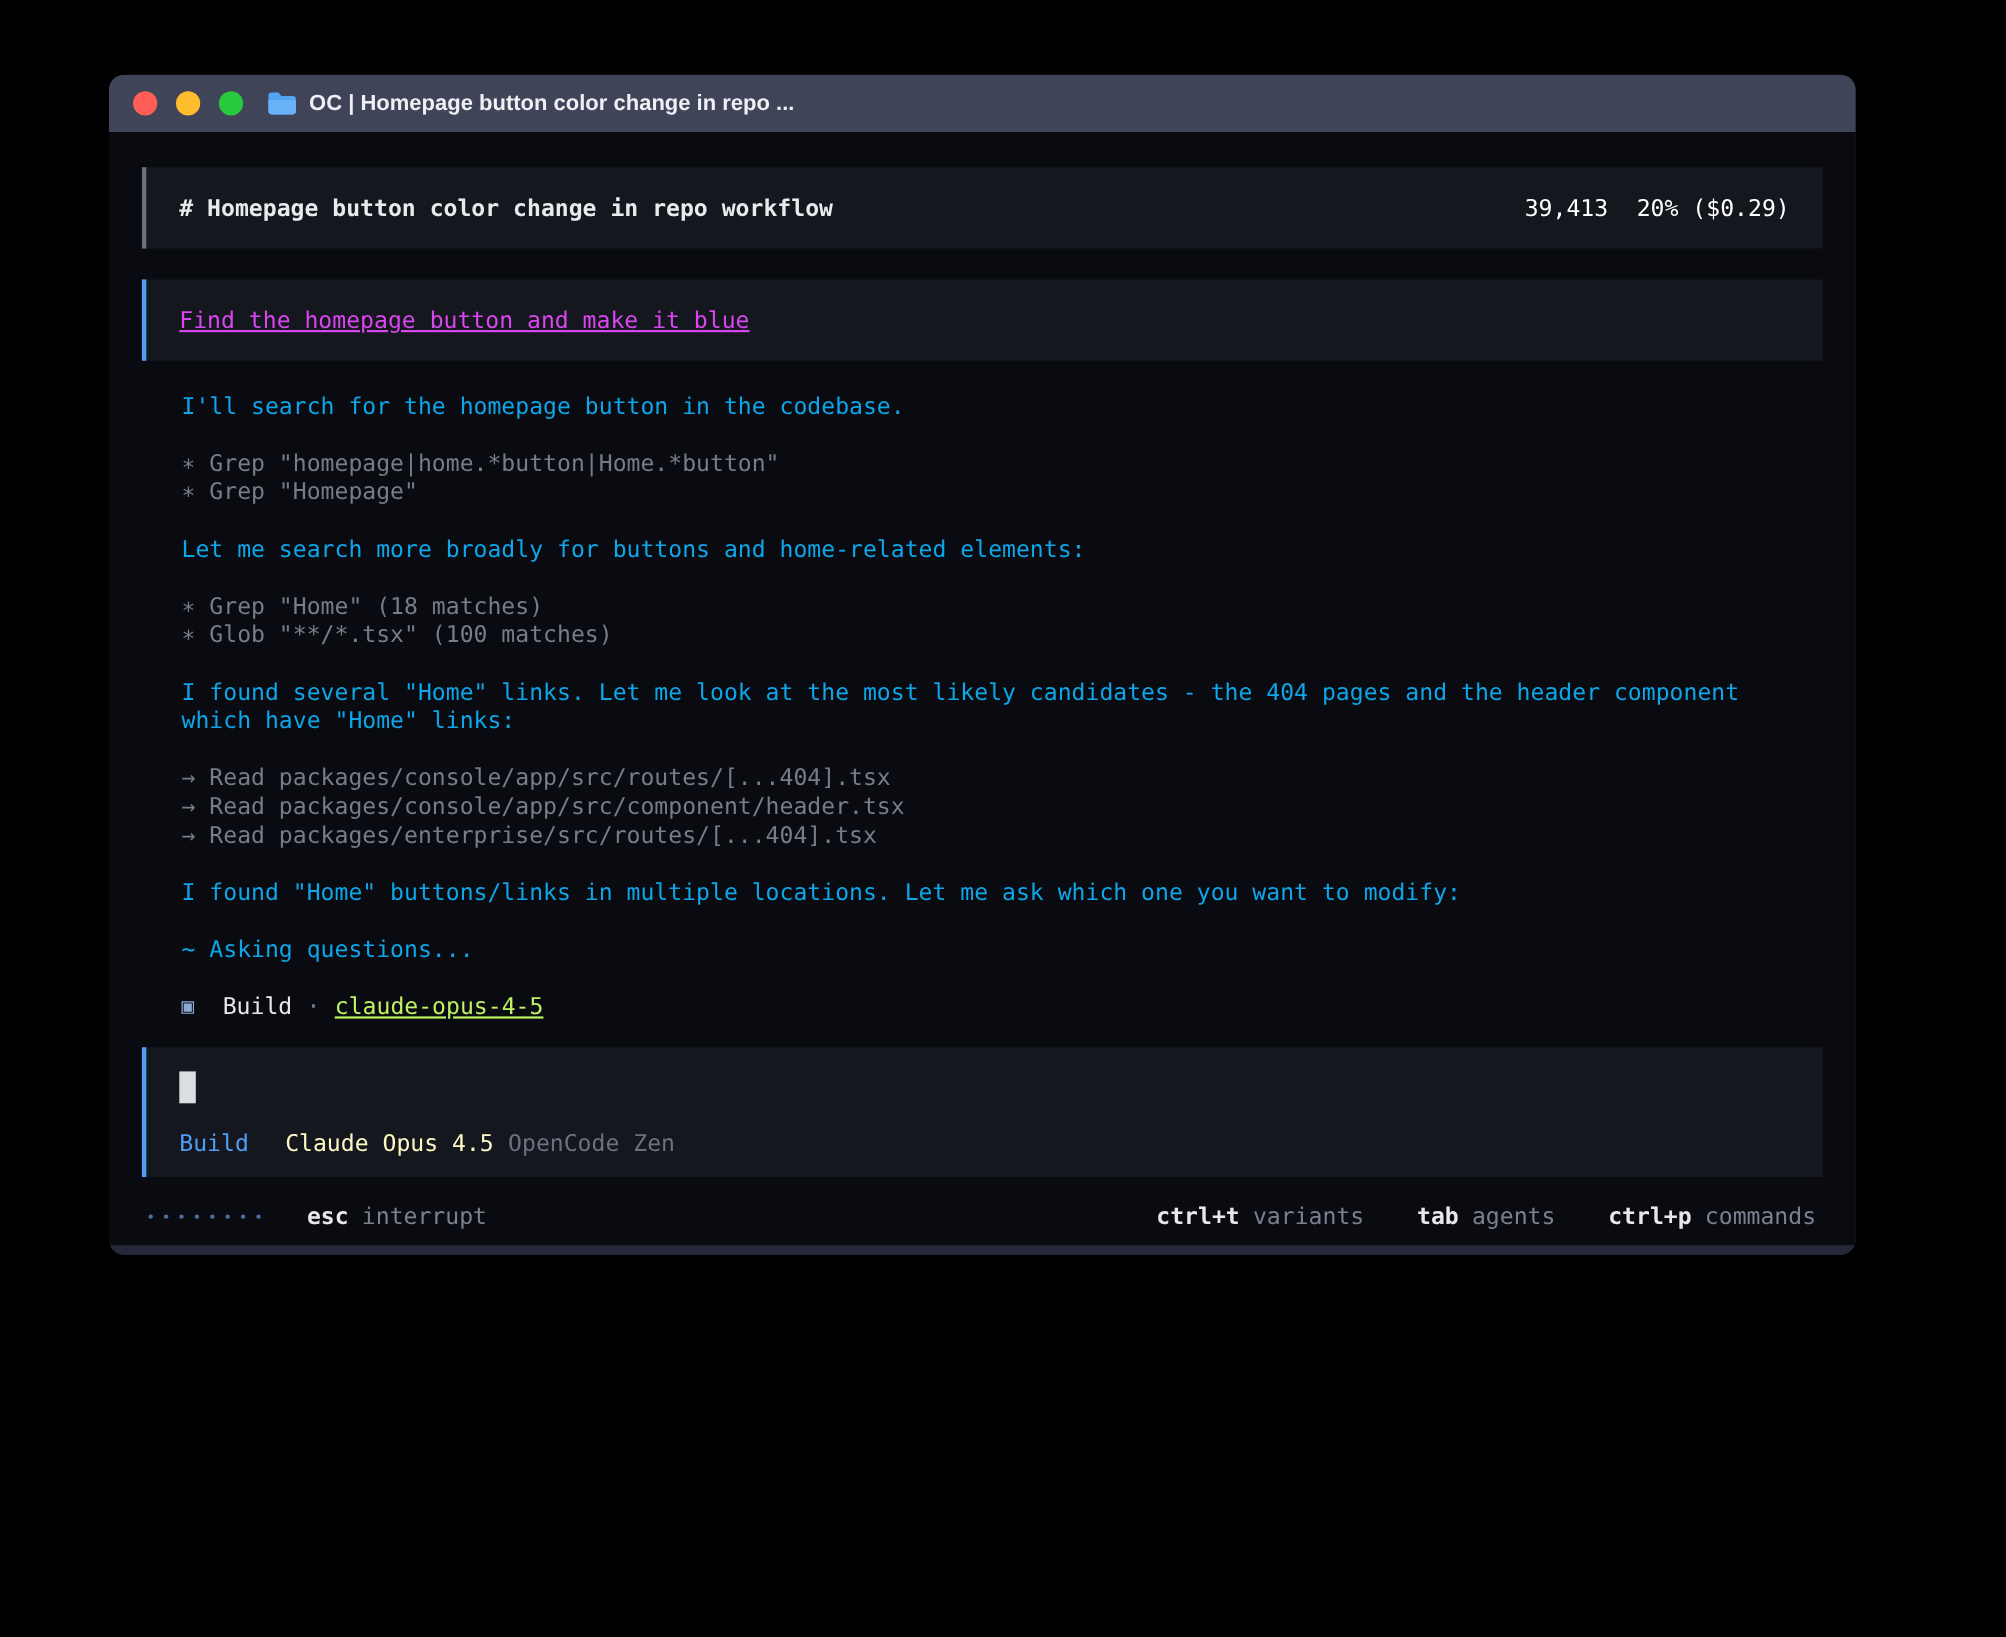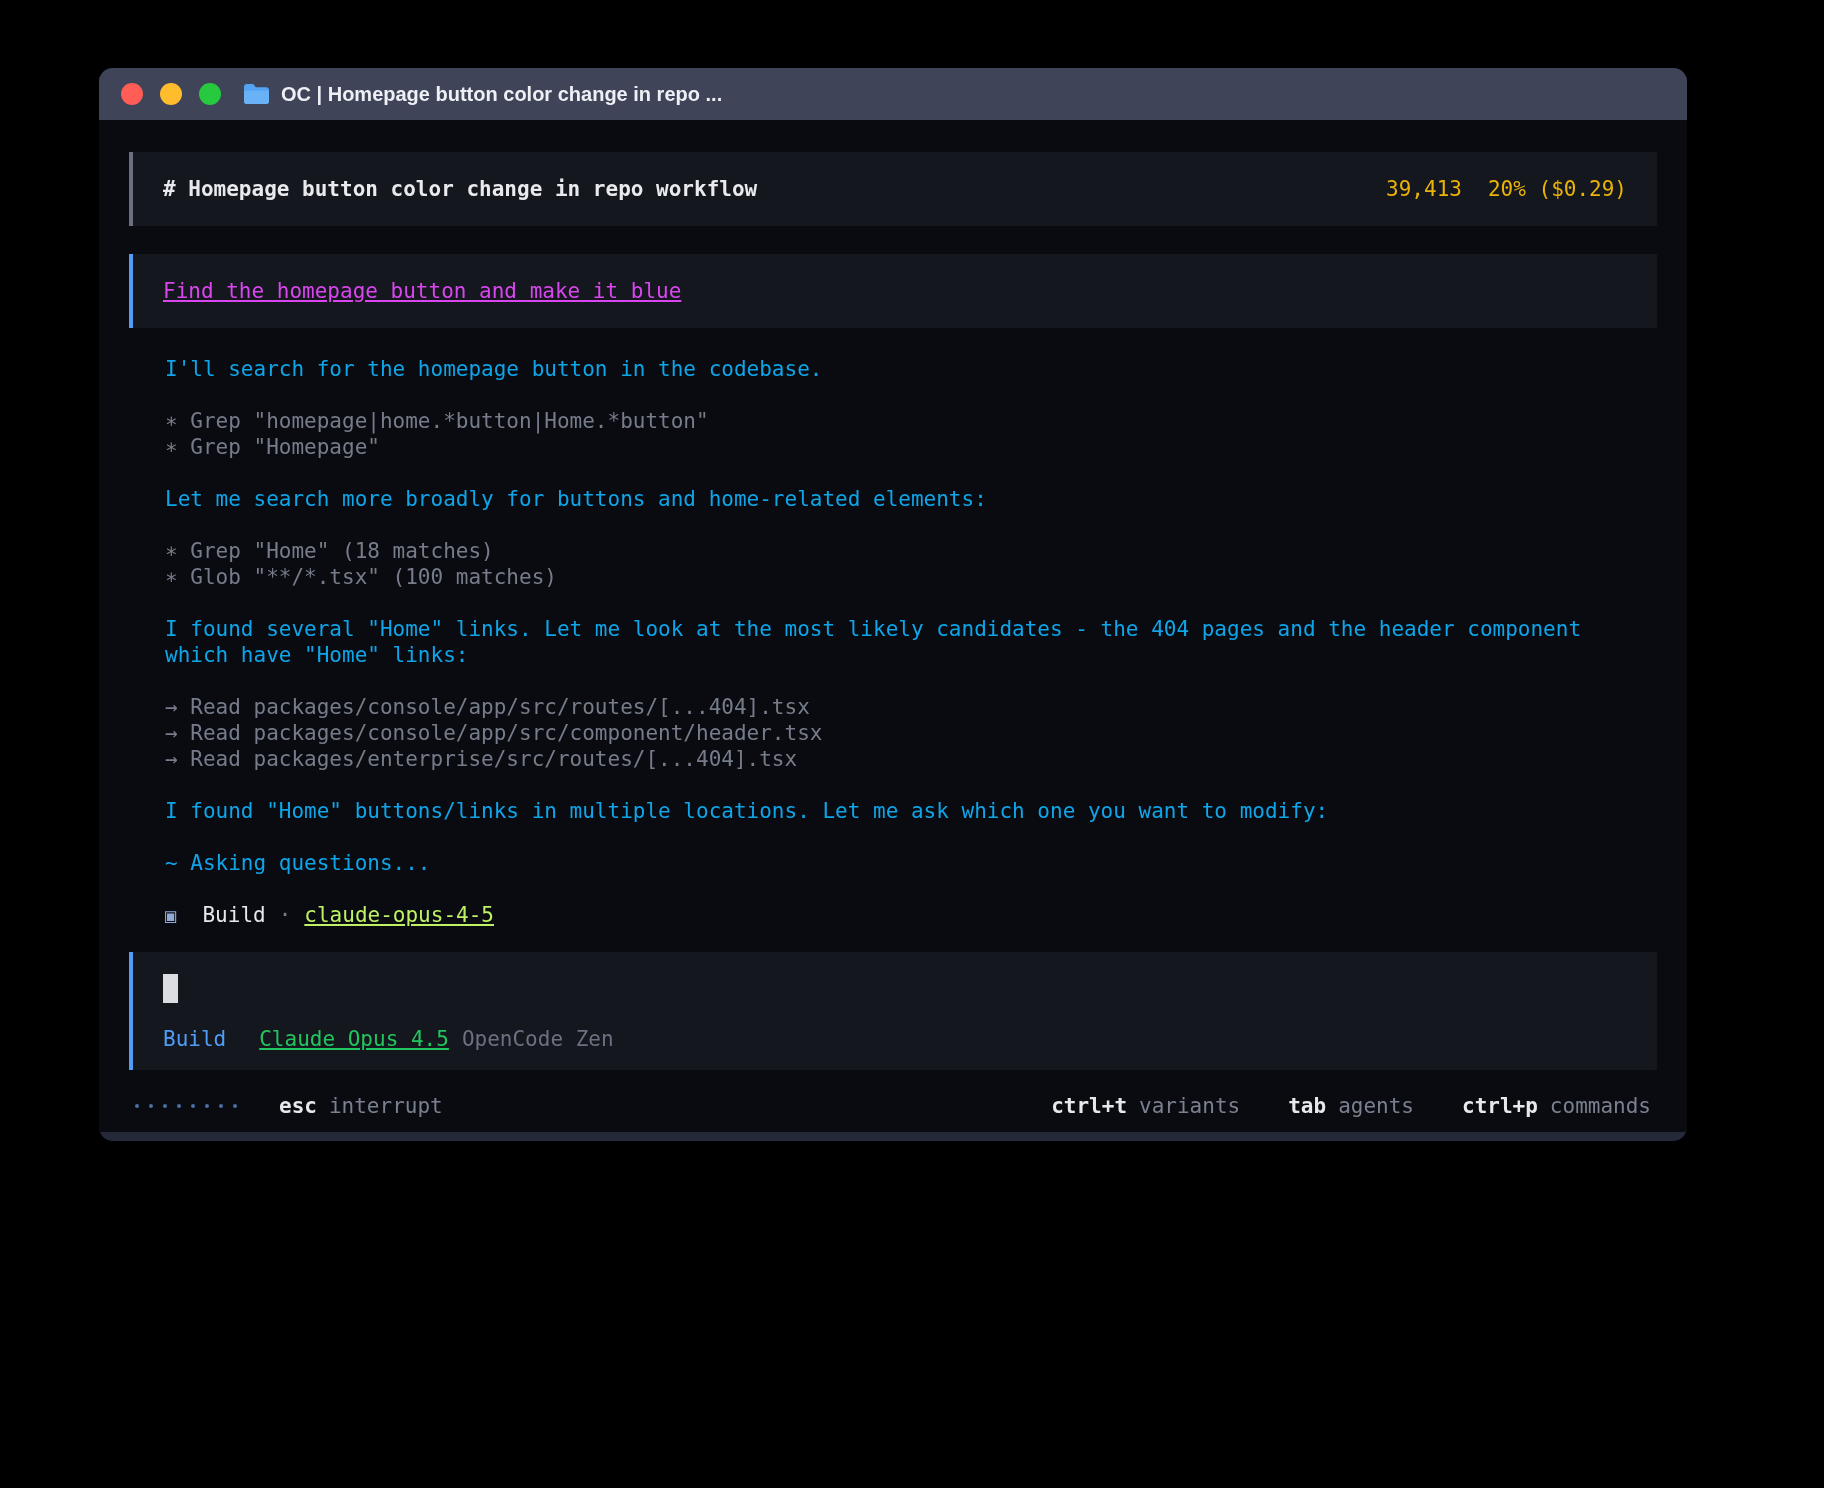--- a/index.html
+++ b/index.html
@@ -31,42 +31,42 @@
   .terminal {
     flex:1 1 auto; background:#0a0b10; margin-bottom:14px;
     padding:32px 30px 12px; display:flex; flex-direction:column;
     color:#e7e8eb; font-size:21px; line-height:26px;
   }
   .block { border-left:4px solid; background:#15171e; padding:24px 30px; }
   .session-header {
     border-color:#6a7080; display:flex; justify-content:space-between; align-items:flex-start;
   }
   .session-title { font-weight:bold; color:#e9eaee; }
-  .session-stats { color:#eab308; display:flex; gap:26px; }
+  .session-stats { color:#ffffff; display:flex; gap:26px; }
   .user-msg { border-color:#4f9df6; margin-top:28px; color:#d946ef;text-decoration:underline; }
   .conversation { padding:0 36px; margin-top:28px; }
   .line { height:26px; white-space:pre; }
   .para { line-height:26px; }
   .gap { height:26px; }
   .txt { color:#0ea5e9; }
   .tool { color:#767c8a; }
   .status-line { height:26px; display:flex; align-items:center; }
   .status-icon { color:#8fa9d6; margin-right:26px; font-size:19px; }
   .status-agent { color:#e7e8eb; }
   .status-sep { color:#767c8a; margin:0 13px; }
   .status-model { color:#bef264;text-decoration:underline; }
   .input-block {
     border-left:4px solid #4f9df6; background:#15171e;
     margin-top:24px; padding:22px 30px 18px;
     display:flex; flex-direction:column; gap:23px;
   }
   .cursor { width:15px; height:29px; background:#dcdde2; }
   .model-line { display:flex; align-items:center; }
   .ml-agent { color:#4f9df6; }
-  .ml-model { color:#22c55e; margin-left:33px;text-decoration:underline; }
+  .ml-model { color:#fef9c3; margin-left:33px; }
   .ml-provider { color:#6b7180; margin-left:13px; }
   .footer {
     margin-top:22px; padding:0 6px;
     display:flex; justify-content:space-between; align-items:center; height:28px;
   }
   .footer-left { display:flex; align-items:center; }
   .dots { display:flex; gap:10px; align-items:center; margin-right:42px; }
   .dot { width:4px; height:4px; border-radius:50%; background:#4c6fa3; display:block; }
   .key { font-weight:bold; color:#e7e8eb;text-align:center; }
   .hint { color:#7a8090; margin-left:12px; }

